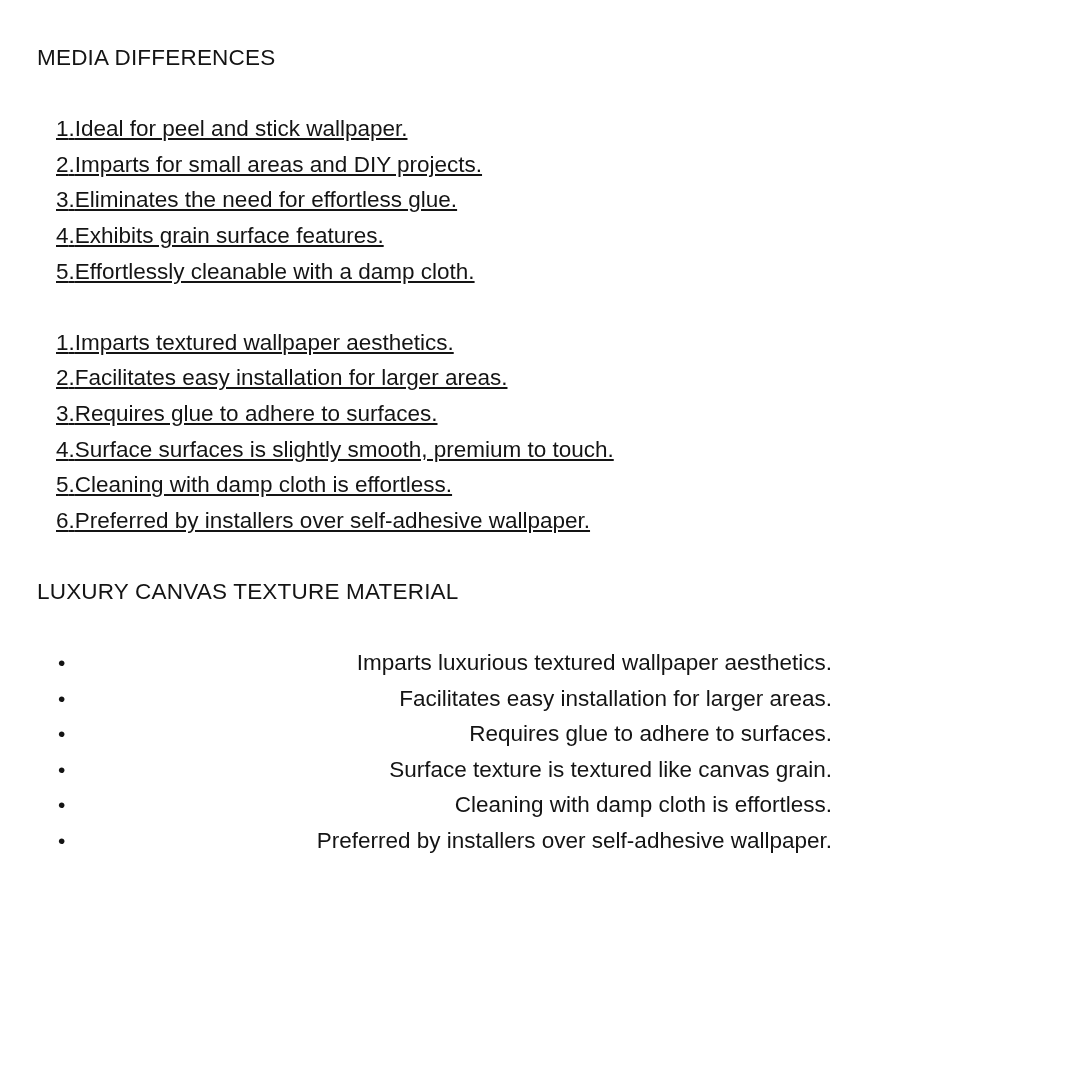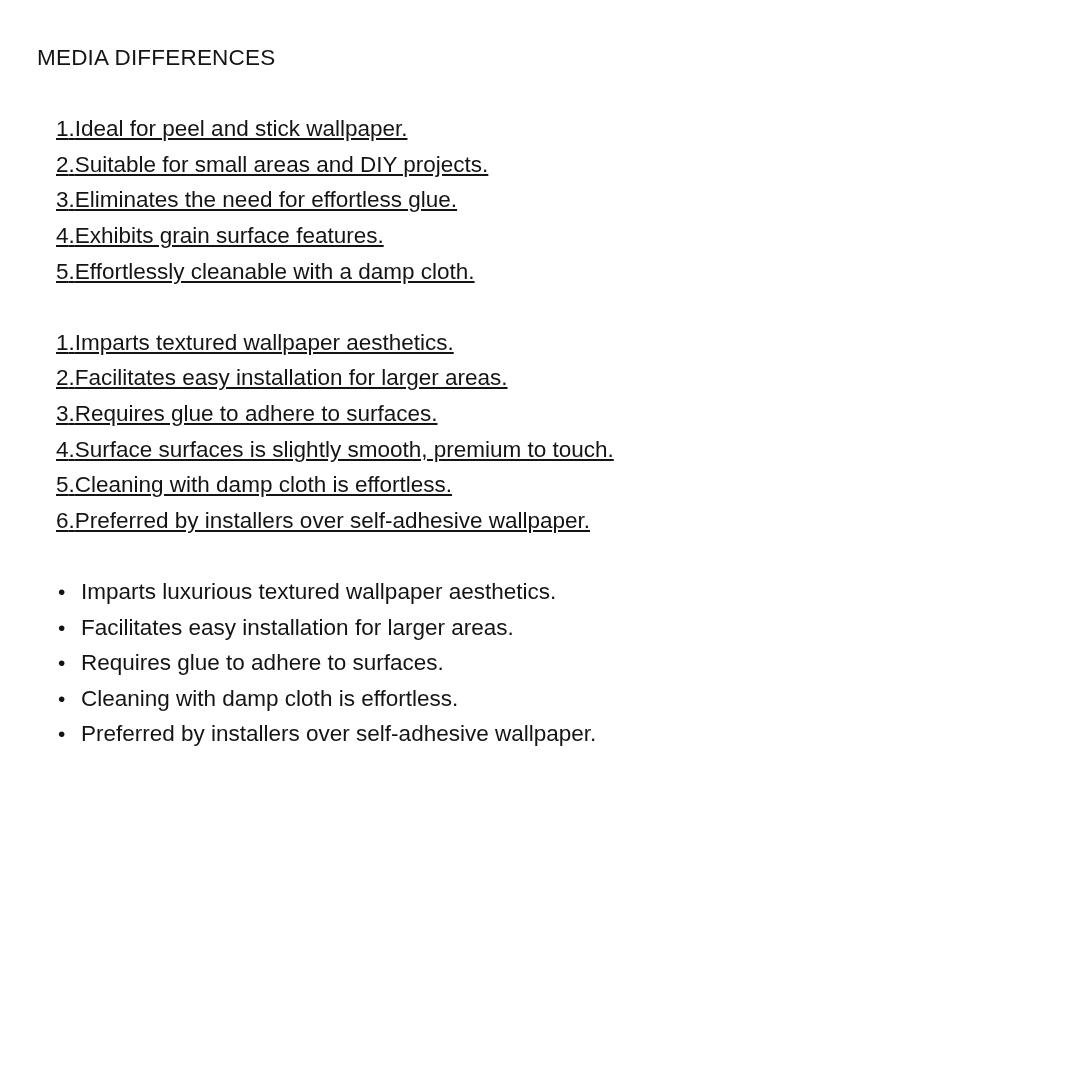--- a/index.html
+++ b/index.html
@@ -44,59 +44,62 @@
   }
   ul.bullet-list {
     list-style: none;
     margin: 0 0 35.6px 0;
     padding: 0;
   }
   ul.bullet-list li {
     position: relative;
     padding-left: 44px;
     white-space: nowrap;
+    text-align: right;
   }
   ul.bullet-list li::before {
     content: "\2022";
     position: absolute;
     left: 21px;
     top: 0;
     font-size: 21px;
   }
 </style>
 </head>
 <body>
 
 <div class="page">
   <div class="document">
 
     <p class="doc-heading">MEDIA DIFFERENCES</p>
 
 
     <ol class="numbered-list">
       <li>Ideal for peel and stick wallpaper.</li>
-      <li>Suitable for small areas and DIY projects.</li>
+      <li>Imparts for small areas and DIY projects.</li>
       <li>Eliminates the need for effortless glue.</li>
       <li>Exhibits grain surface features.</li>
       <li>Effortlessly cleanable with a damp cloth.</li>
     </ol>
 
 
     <ol class="numbered-list">
       <li>Imparts textured wallpaper aesthetics.</li>
       <li>Facilitates easy installation for larger areas.</li>
       <li>Requires glue to adhere to surfaces.</li>
       <li>Surface surfaces is slightly smooth, premium to touch.</li>
       <li>Cleaning with damp cloth is effortless.</li>
       <li>Preferred by installers over self-adhesive wallpaper.</li>
     </ol>
 
+    <p class="doc-heading">LUXURY CANVAS TEXTURE MATERIAL</p>
 
     <ul class="bullet-list">
       <li>Imparts luxurious textured wallpaper aesthetics.</li>
       <li>Facilitates easy installation for larger areas.</li>
       <li>Requires glue to adhere to surfaces.</li>
+      <li>Surface texture is textured like canvas grain.</li>
       <li>Cleaning with damp cloth is effortless.</li>
       <li>Preferred by installers over self-adhesive wallpaper.</li>
     </ul>
 
   </div>
 </div>
 
 </body></html>

